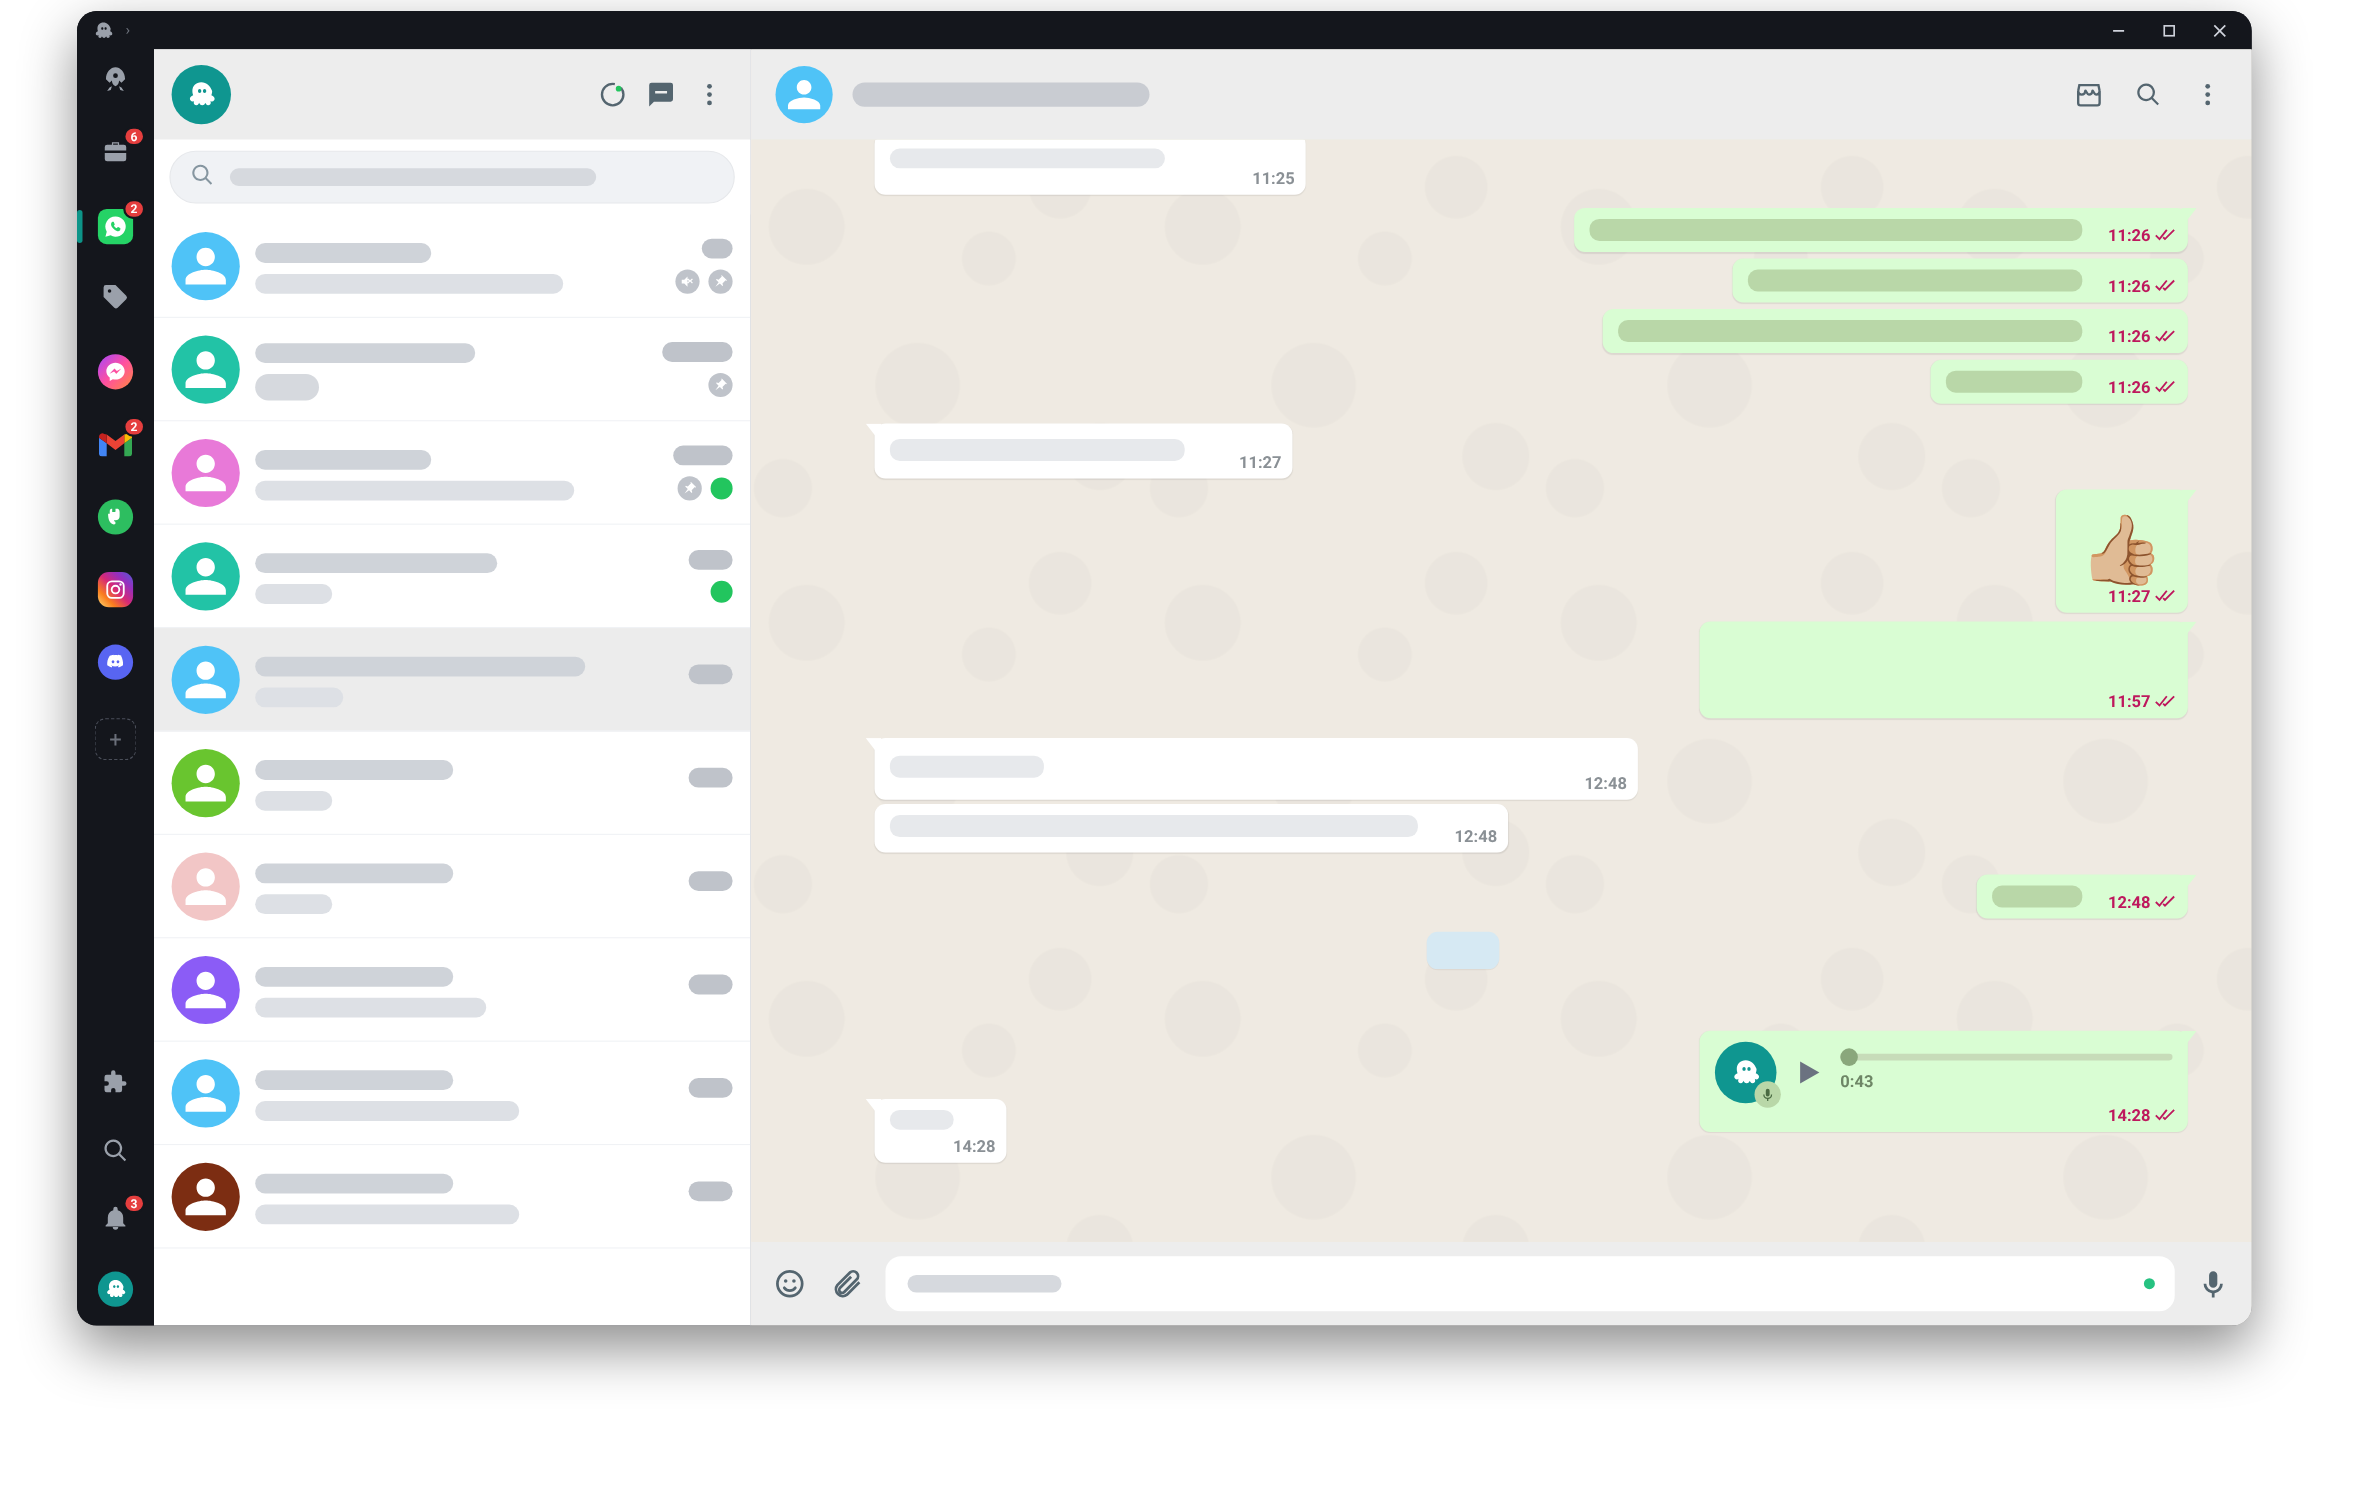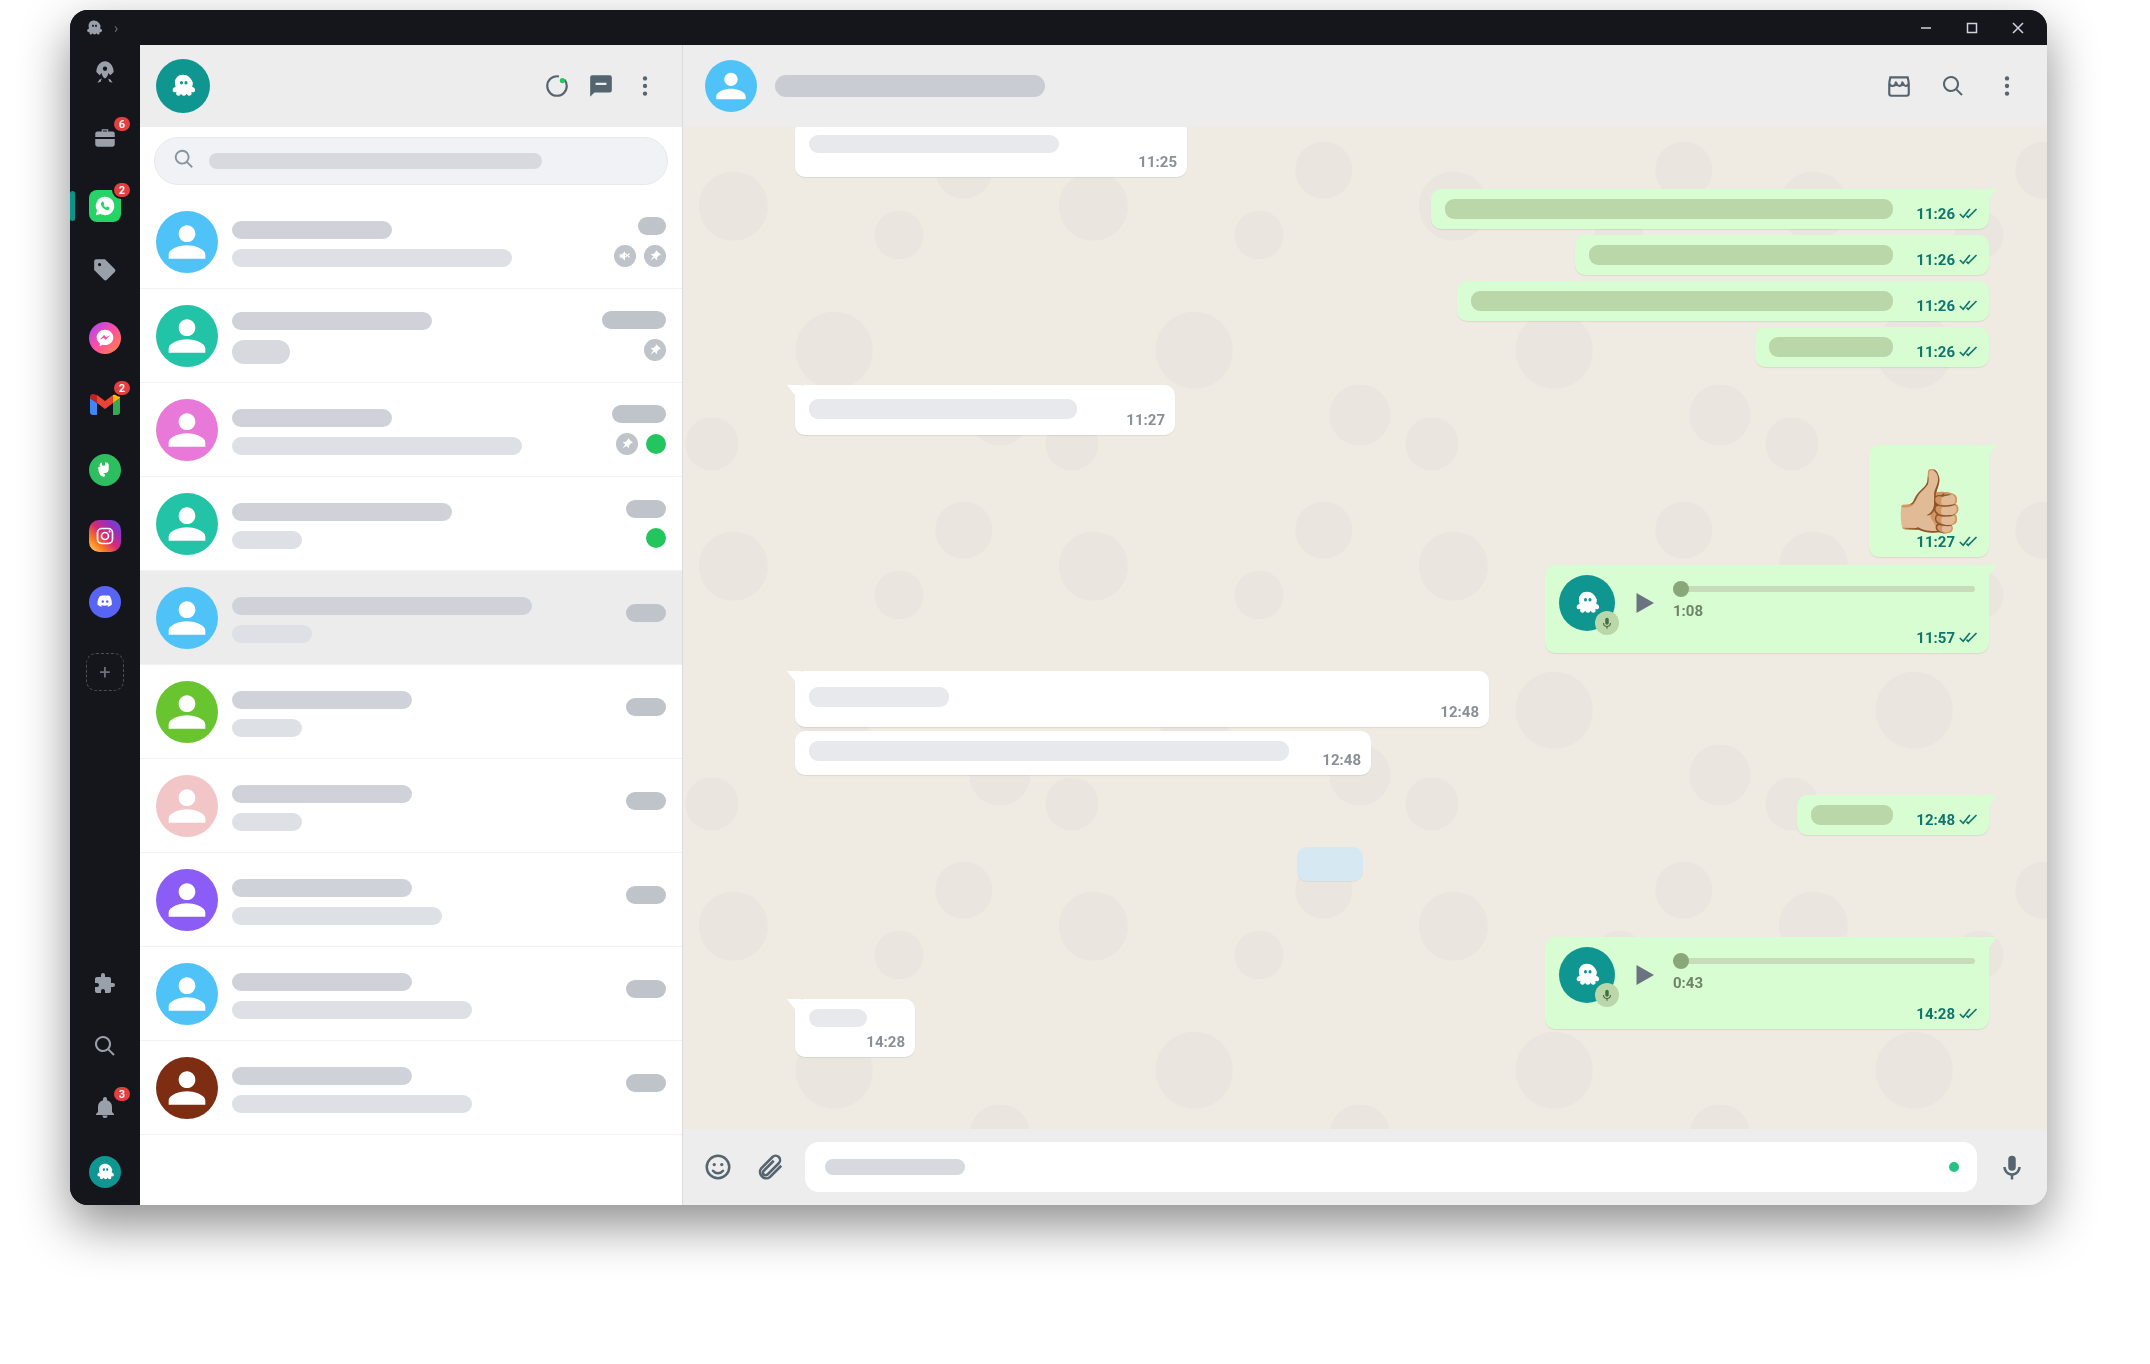--- a/index.html
+++ b/index.html
@@ -66,21 +66,21 @@
       radial-gradient(circle at 60% 30%, rgba(0,0,0,0.020) 0 24px, transparent 25px);
     background-size: 360px 360px;
   }
   .msg{ position:absolute; border-radius:10px; padding:10px 14px; box-shadow:0 1px 1px rgba(0,0,0,0.08);font-weight:bold;}
   .msg.in{ background:#ffffff;}
   .msg.out{ background:#d9fdd3;}
   .msg .bar{ border-radius:9px;}
   .msg.in .bar{ background:#e7e9ec;}
   .msg.out .bar{ background:#b9d7a8;}
   .msg .meta{ position:absolute; bottom:6px; right:10px; font-size:15px; color:#8a9095; display:flex; align-items:center; gap:4px;}
-  .msg.out .meta{ color:#0f766e;}
+  .msg.out .meta{ color:#be185d;}
   .ticks{ width:20px; height:14px; display:inline-flex;}
   .tail-in::before, .tail-out::before{content:"";position:absolute; top:0; width:14px; height:18px;}
   .tail-in::before{ left:-8px; background:#fff; clip-path: polygon(100% 0, 100% 100%, 0 0);}
   .tail-out::before{ right:-8px; background:#d9fdd3; clip-path: polygon(0 0, 0 100%, 100% 0);}
   .date-chip{ position:absolute; background:#d6e9f3; color:#5a6b78; font-size:14px; padding:6px 14px; border-radius:10px; box-shadow:0 1px 0 rgba(0,0,0,0.05);}
   
   .voice{ display:flex; align-items:center; gap:14px;}
   .voice .va{ width:56px; height:56px; border-radius:50%; background:#0f9690; display:flex; align-items:center; justify-content:center; color:#fff; position:relative;}
   .voice .va .mic-badge{position:absolute; right:-4px; bottom:-4px; width:24px;height:24px;border-radius:50%; background:#b9d7a8; display:flex;align-items:center;justify-content:center;color:#4a6b42;}
   .voice .play{ color:#6b7280; display:flex; align-items:center; justify-content:center;}
@@ -546,43 +546,20 @@
             <span style="font-size:62px;line-height:1">👍🏼</span>
             <div class="meta">
                 <span>11:27</span>
                 <svg class="ticks">
                   <use href="#ticks"></use>
                 </svg>
               </div>
           </div>
 
           <div class="msg out tail-out" style="right:58px; top:438px; width:444px; height:88px;">
-            <div class="voice">
-              <div class="va">
-                  <svg width="30" height="30">
-                    <use href="#octo"></use>
-                  </svg>
-                  <span class="mic-badge">
-                    <svg width="14" height="14">
-                      <use href="#mic"></use>
-                    </svg>
-                  </span>
-                </div>
-              <span class="play">
-                  <svg width="30" height="30">
-                    <use href="#play"></use>
-                  </svg>
-                </span>
-              <div style="flex:1;position:relative">
-                <div class="track" style="width:100%">
-                    <div class="thumb" style="left:0"></div>
-                  </div>
-                <div class="dur" style="margin-top:10px">1:08</div>
-              </div>
-            </div>
             <div class="meta">
                 <span>11:57</span>
                 <svg class="ticks">
                   <use href="#ticks"></use>
                 </svg>
               </div>
           </div>
 
           <div class="msg in tail-in" style="left:112px; top:544px; width:694px; height:56px;">
             <div class="bar" style="width:140px;height:20px;margin-top:6px"></div>

